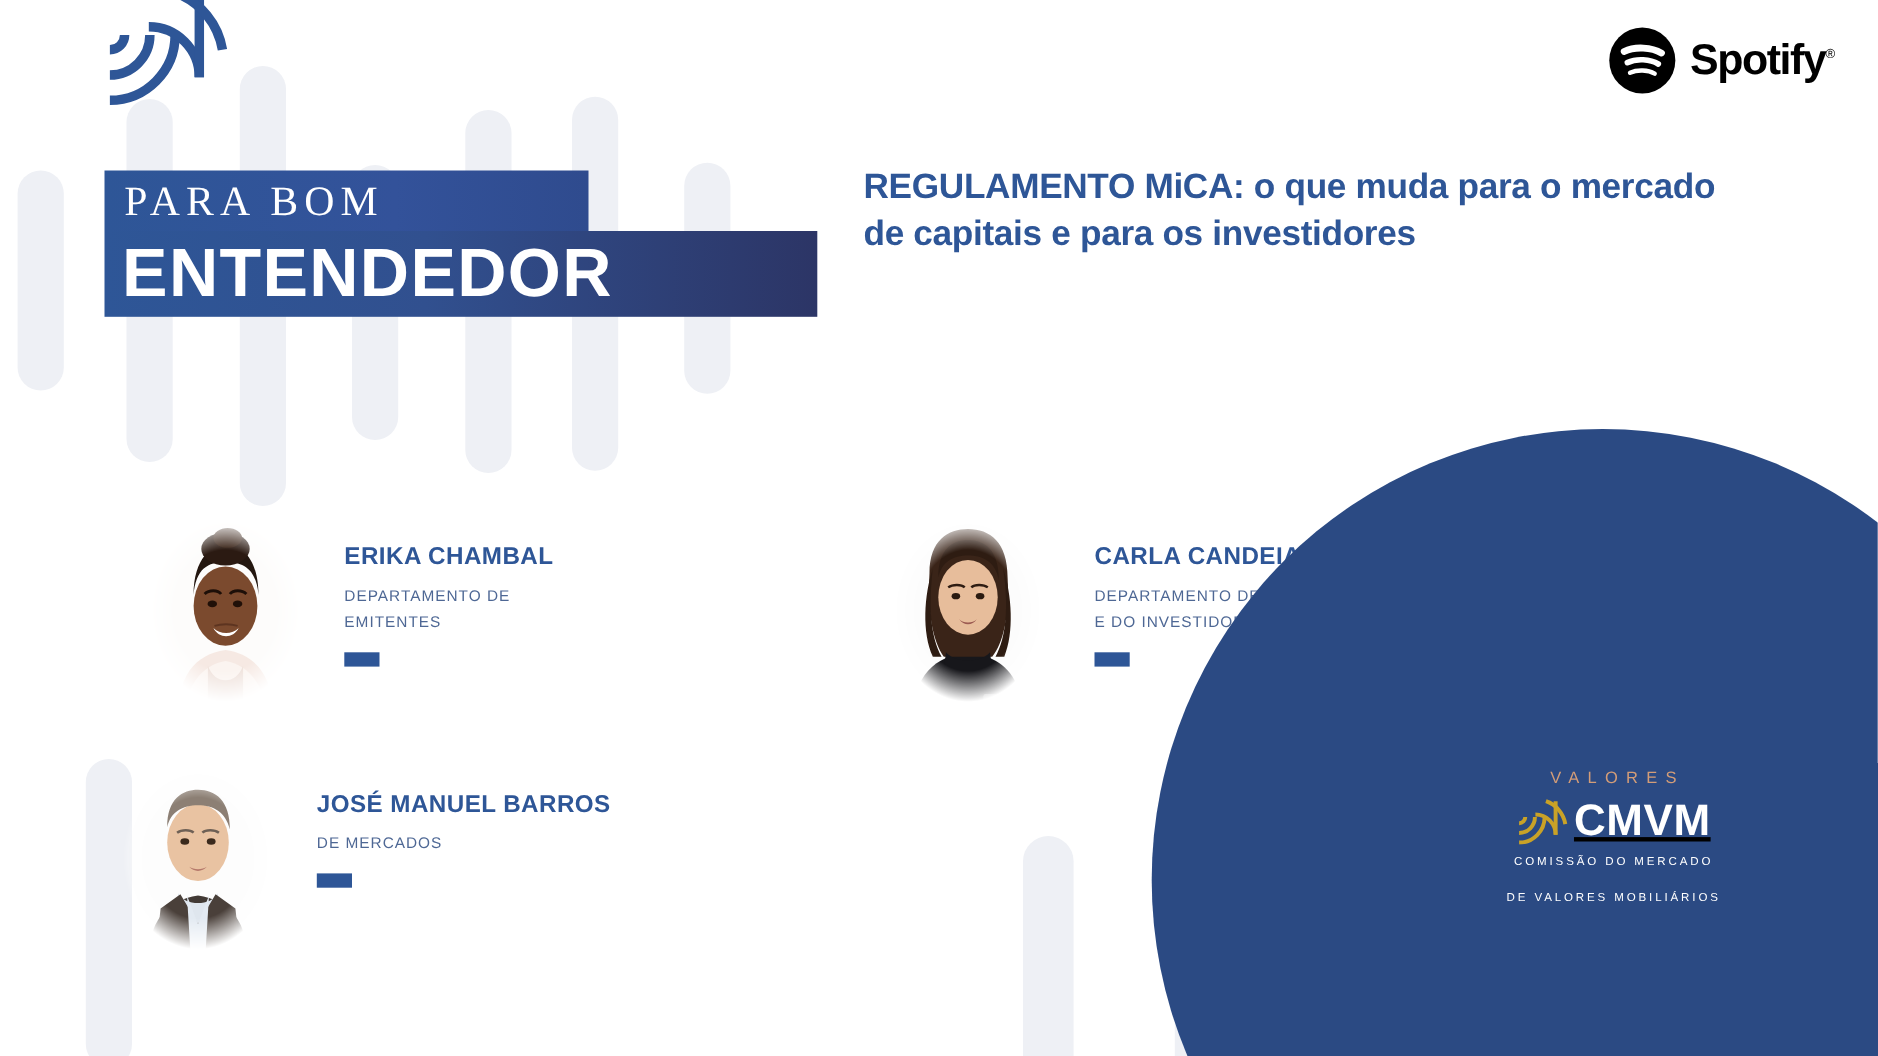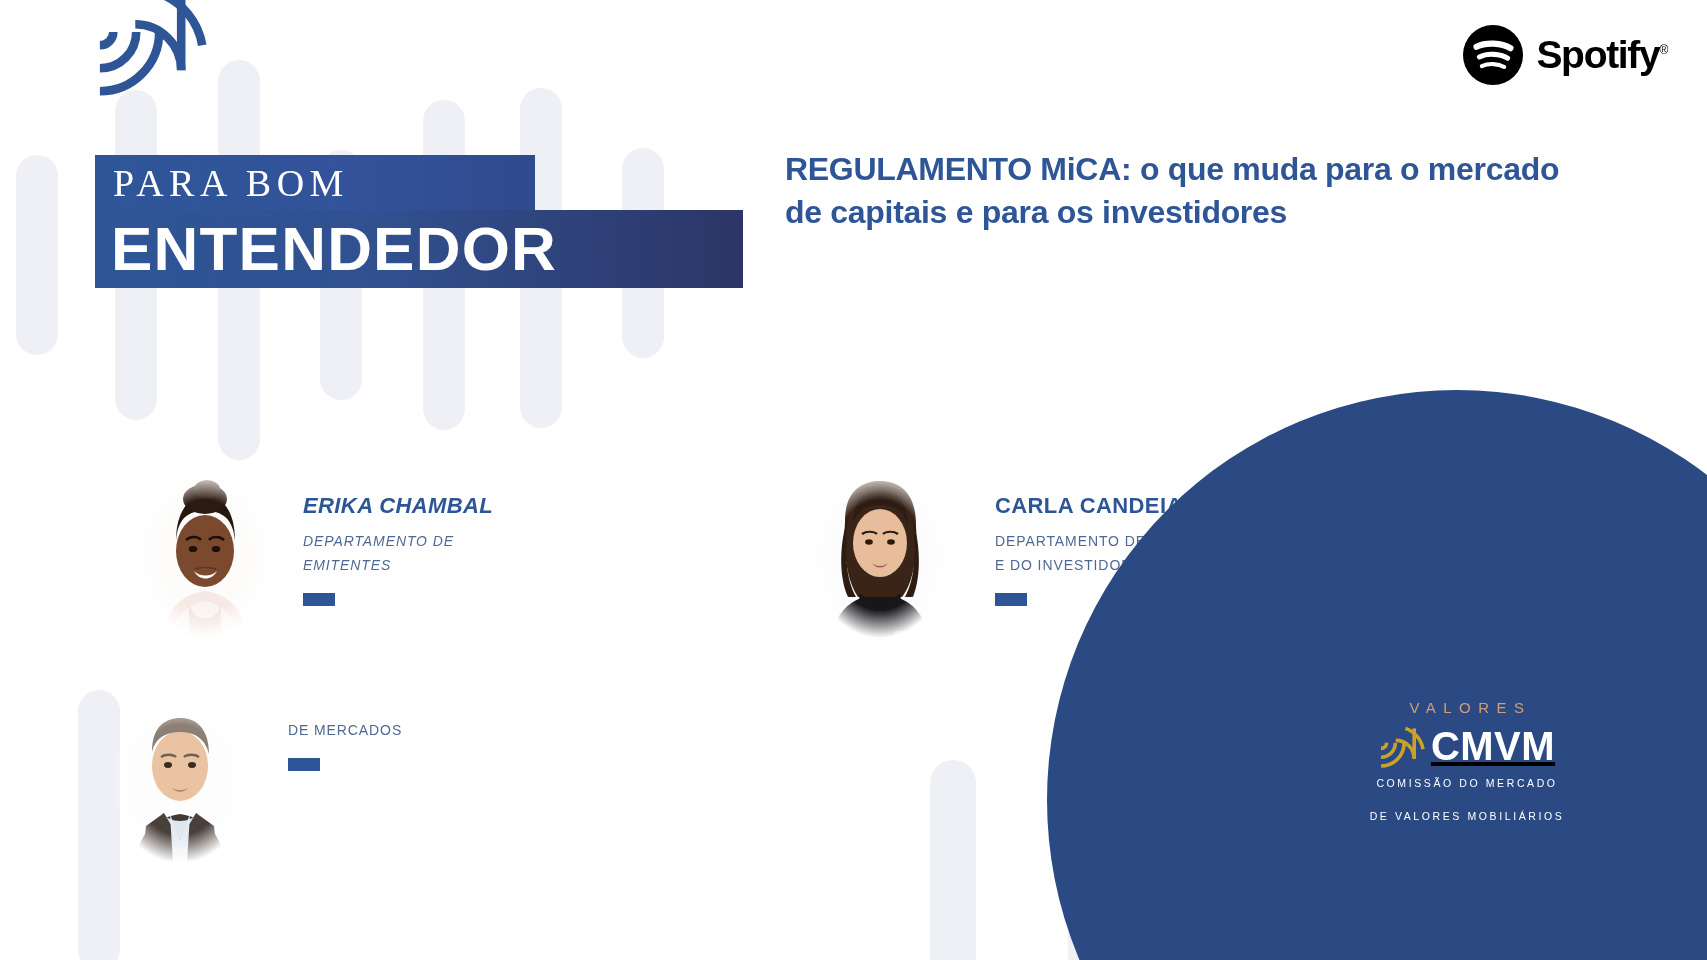--- a/index.html
+++ b/index.html
@@ -65,21 +65,21 @@
   }
   .sp-dept {
     color:#3f5b8c; font-size:14px; font-weight:300; letter-spacing:0.9px;
     line-height:1.72; opacity:.92;
   }
   .sp-rule { width:32px; height:13px; background:#2e5697; margin-top:16px; }
 
   #speaker-1 { left:115px; top:455px; }
   #speaker-2 { left:790px; top:455px; }
   #speaker-3 { left:90px; top:680px; }
-  #speaker-1 .speaker-text { margin-left:8px;font-style:italic; }
+  #speaker-1 .speaker-text { margin-left:18px; }
   #speaker-3 .speaker-text { margin-left:18px; }
   #speaker-2 .speaker-text { margin-left:25px; }
 
   
   #podcast-badge {
     position:absolute; right:-160px; bottom:-250px;
     width:820px; height:820px; border-radius:50%;
     background:#2b4a83; z-index:6;
   }
   #podcast-logo {
@@ -218,20 +218,21 @@
       <ellipse cx="78" cy="85" rx="4" ry="2.9" fill="#3b2a1d"></ellipse>
       <ellipse cx="102" cy="85" rx="4" ry="2.9" fill="#3b2a1d"></ellipse>
       <path d="M71 77 C75 74, 83 74, 86 77" stroke="#6e6055" stroke-width="2.3" fill="none"></path>
       <path d="M94 77 C97 74, 105 74, 109 77" stroke="#6e6055" stroke-width="2.3" fill="none"></path>
       <path d="M82 108 C86 111, 94 111, 98 108 C94 113, 86 113, 82 108 Z" fill="#b5786a"></path>
       <path d="M74 133 L90 160 L106 133 L124 146 L130 200 L50 200 L56 146 Z" fill="#4a403a"></path>
       <path d="M80 134 L90 160 L100 134 L96 200 L84 200 Z" fill="#e3eaf2"></path>
     </svg>
   </div>
   <div class="speaker-text">
+    <div class="sp-name">JOSÉ MANUEL BARROS</div>
     <div class="sp-dept">DE MERCADOS</div>
     <div class="sp-rule"></div>
   </div>
 </div>
 
 <div id="podcast-badge"></div>
 <div id="podcast-logo">
   <div class="pod-word">VALORES</div>
   <div class="pod-lockup">
     <svg width="48" height="42" viewBox="0 0 120 105">

